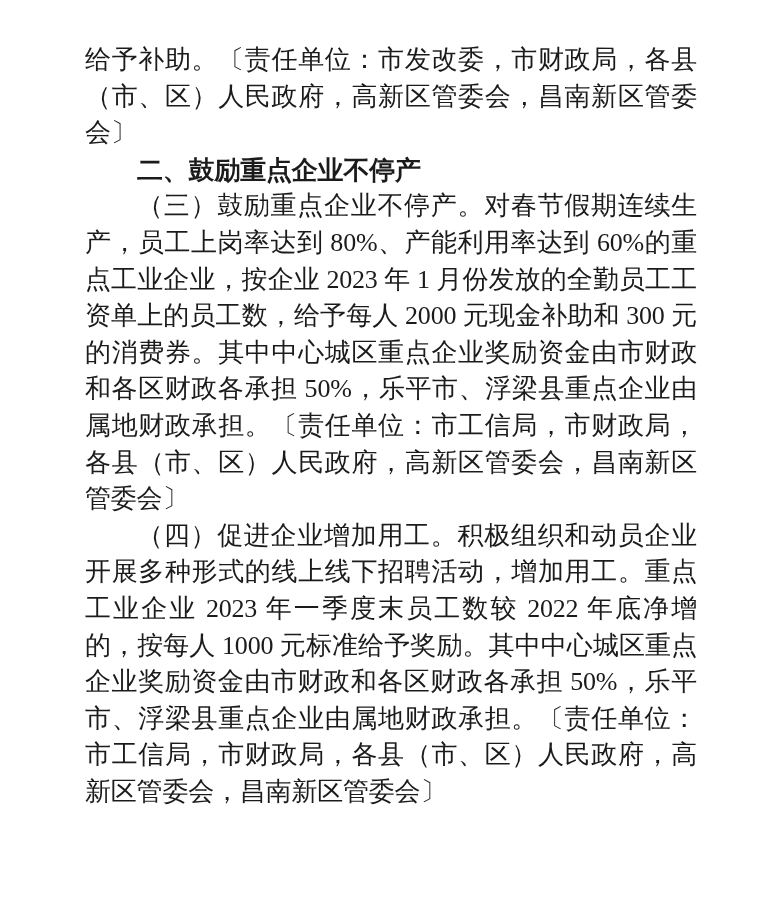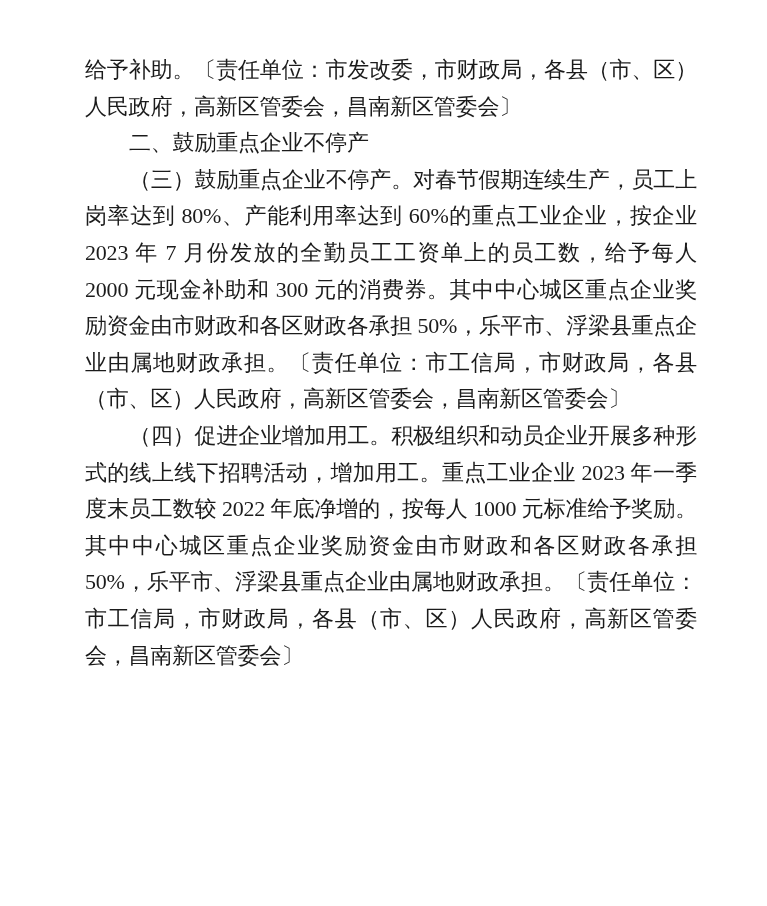--- a/index.html
+++ b/index.html
@@ -9,40 +9,40 @@
   body {
     width: 767px;
     height: 906px;
     background: #ffffff;
     overflow: hidden;
     position: relative;
   }
   .page {
     position: absolute;
     left: 85px;
-    top: 52px;
+    top: 42px;
     width: 612px;
     font-family: "Liberation Serif", "DejaVu Serif", serif;
-    font-size: 22px;
+    font-size: 26px;
     line-height: 36.6px;
     letter-spacing: -0.2px;
     color: #1b1b1b;
     text-align: justify;
   }
   .para {
     margin: 0;
     padding: 0;
     text-indent: 2em;
   }
   .para.continuation {
     text-indent: 0;
   }
   .para.heading {
     font-family: "Liberation Sans", "DejaVu Sans", sans-serif;
-    font-weight: 400;
+    font-weight: 700;
     text-align: left;
   }
   .lead {
     
     font-family: "Liberation Serif", "DejaVu Serif", serif;
   }
 </style>
 </head>
 <body>
 
@@ -50,21 +50,21 @@
 
   <p class="para continuation">
     <span>给予补助。〔责任单位：市发改委，市财政局，各县（市、区）人民政府，高新区管委会，昌南新区管委会〕</span>
   </p>
 
   <p class="para heading">
     <span>二、鼓励重点企业不停产</span>
   </p>
 
   <p class="para body">
-    <span class="lead">（三）鼓励重点企业不停产。</span><span>对春节假期连续生产，员工上岗率达到 80%、产能利用率达到 60%的重点工业企业，按企业 2023 年 7 月份发放的全勤员工工资单上的员工数，给予每人 2000 元现金补助和 300 元的消费券。其中中心城区重点企业奖励资金由市财政和各区财政各承担 50%，乐平市、浮梁县重点企业由属地财政承担。〔责任单位：市工信局，市财政局，各县（市、区）人民政府，高新区管委会，昌南新区管委会〕</span>
+    <span class="lead">（三）鼓励重点企业不停产。</span><span>对春节假期连续生产，员工上岗率达到 80%、产能利用率达到 60%的重点工业企业，按企业 2023 年 1 月份发放的全勤员工工资单上的员工数，给予每人 2000 元现金补助和 300 元的消费券。其中中心城区重点企业奖励资金由市财政和各区财政各承担 50%，乐平市、浮梁县重点企业由属地财政承担。〔责任单位：市工信局，市财政局，各县（市、区）人民政府，高新区管委会，昌南新区管委会〕</span>
   </p>
 
   <p class="para body">
     <span class="lead">（四）促进企业增加用工。</span><span>积极组织和动员企业开展多种形式的线上线下招聘活动，增加用工。重点工业企业 2023 年一季度末员工数较 2022 年底净增的，按每人 1000 元标准给予奖励。其中中心城区重点企业奖励资金由市财政和各区财政各承担 50%，乐平市、浮梁县重点企业由属地财政承担。〔责任单位：市工信局，市财政局，各县（市、区）人民政府，高新区管委会，昌南新区管委会〕</span>
   </p>
 
 
 </div>
 
 </body></html>

